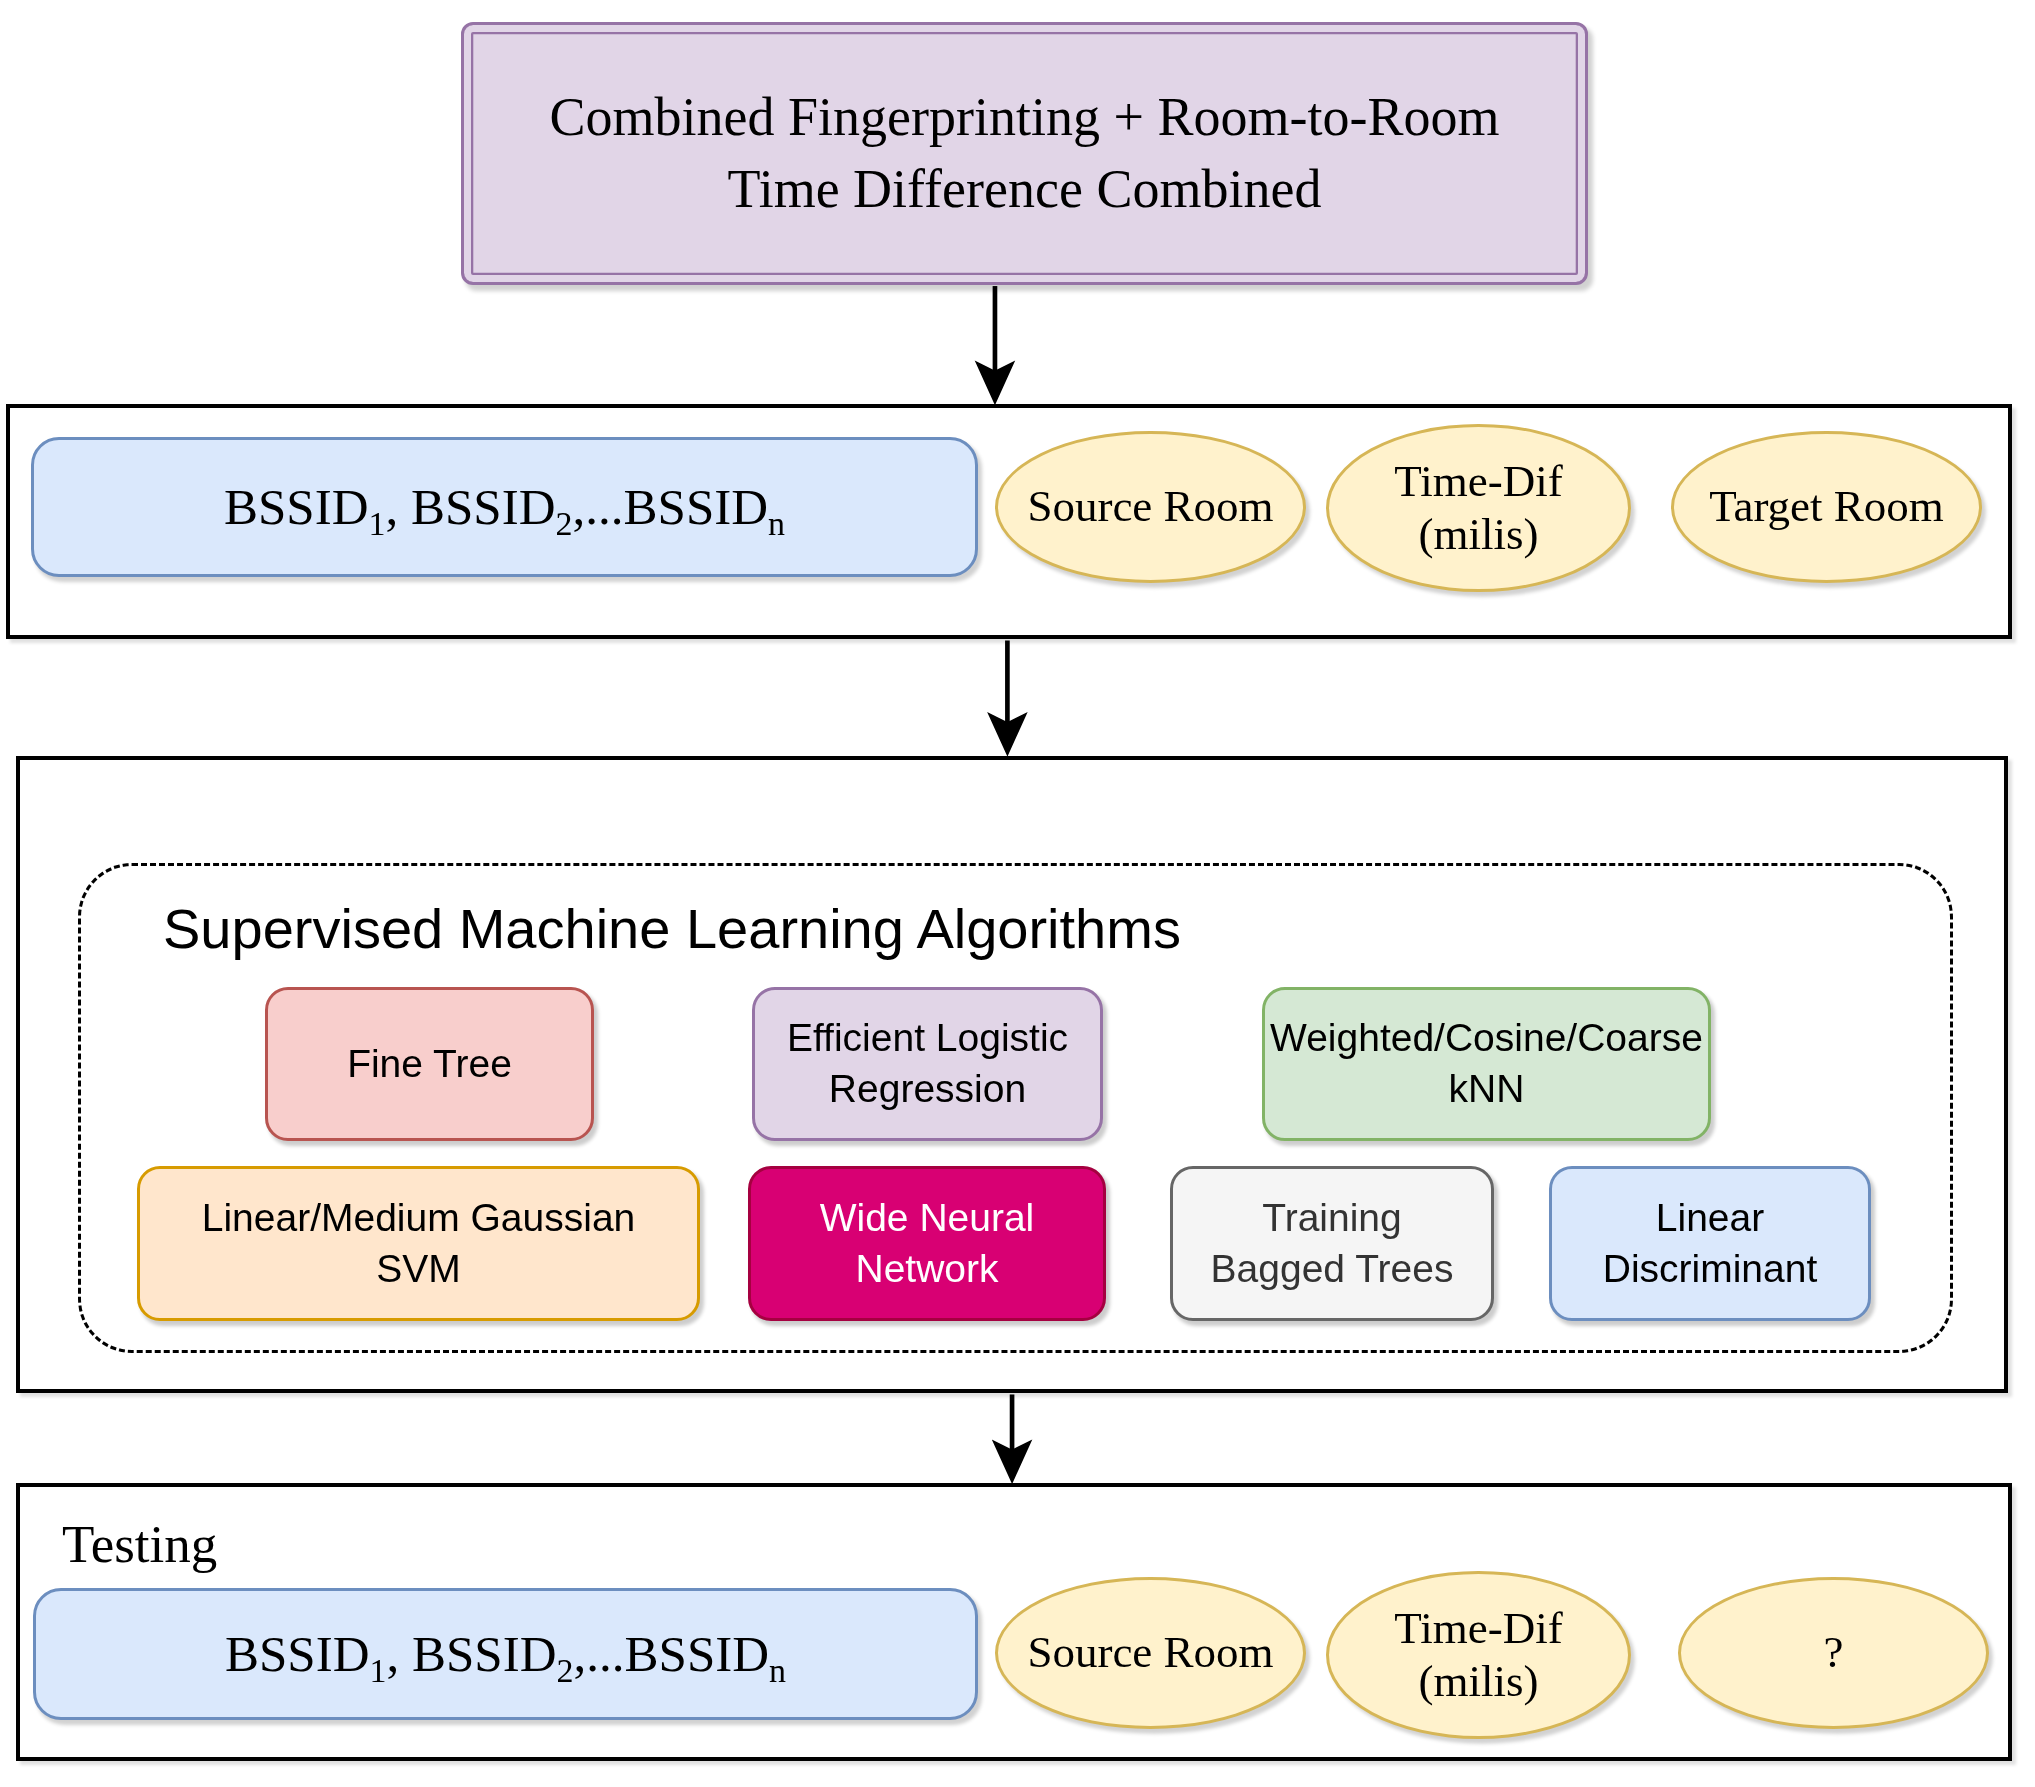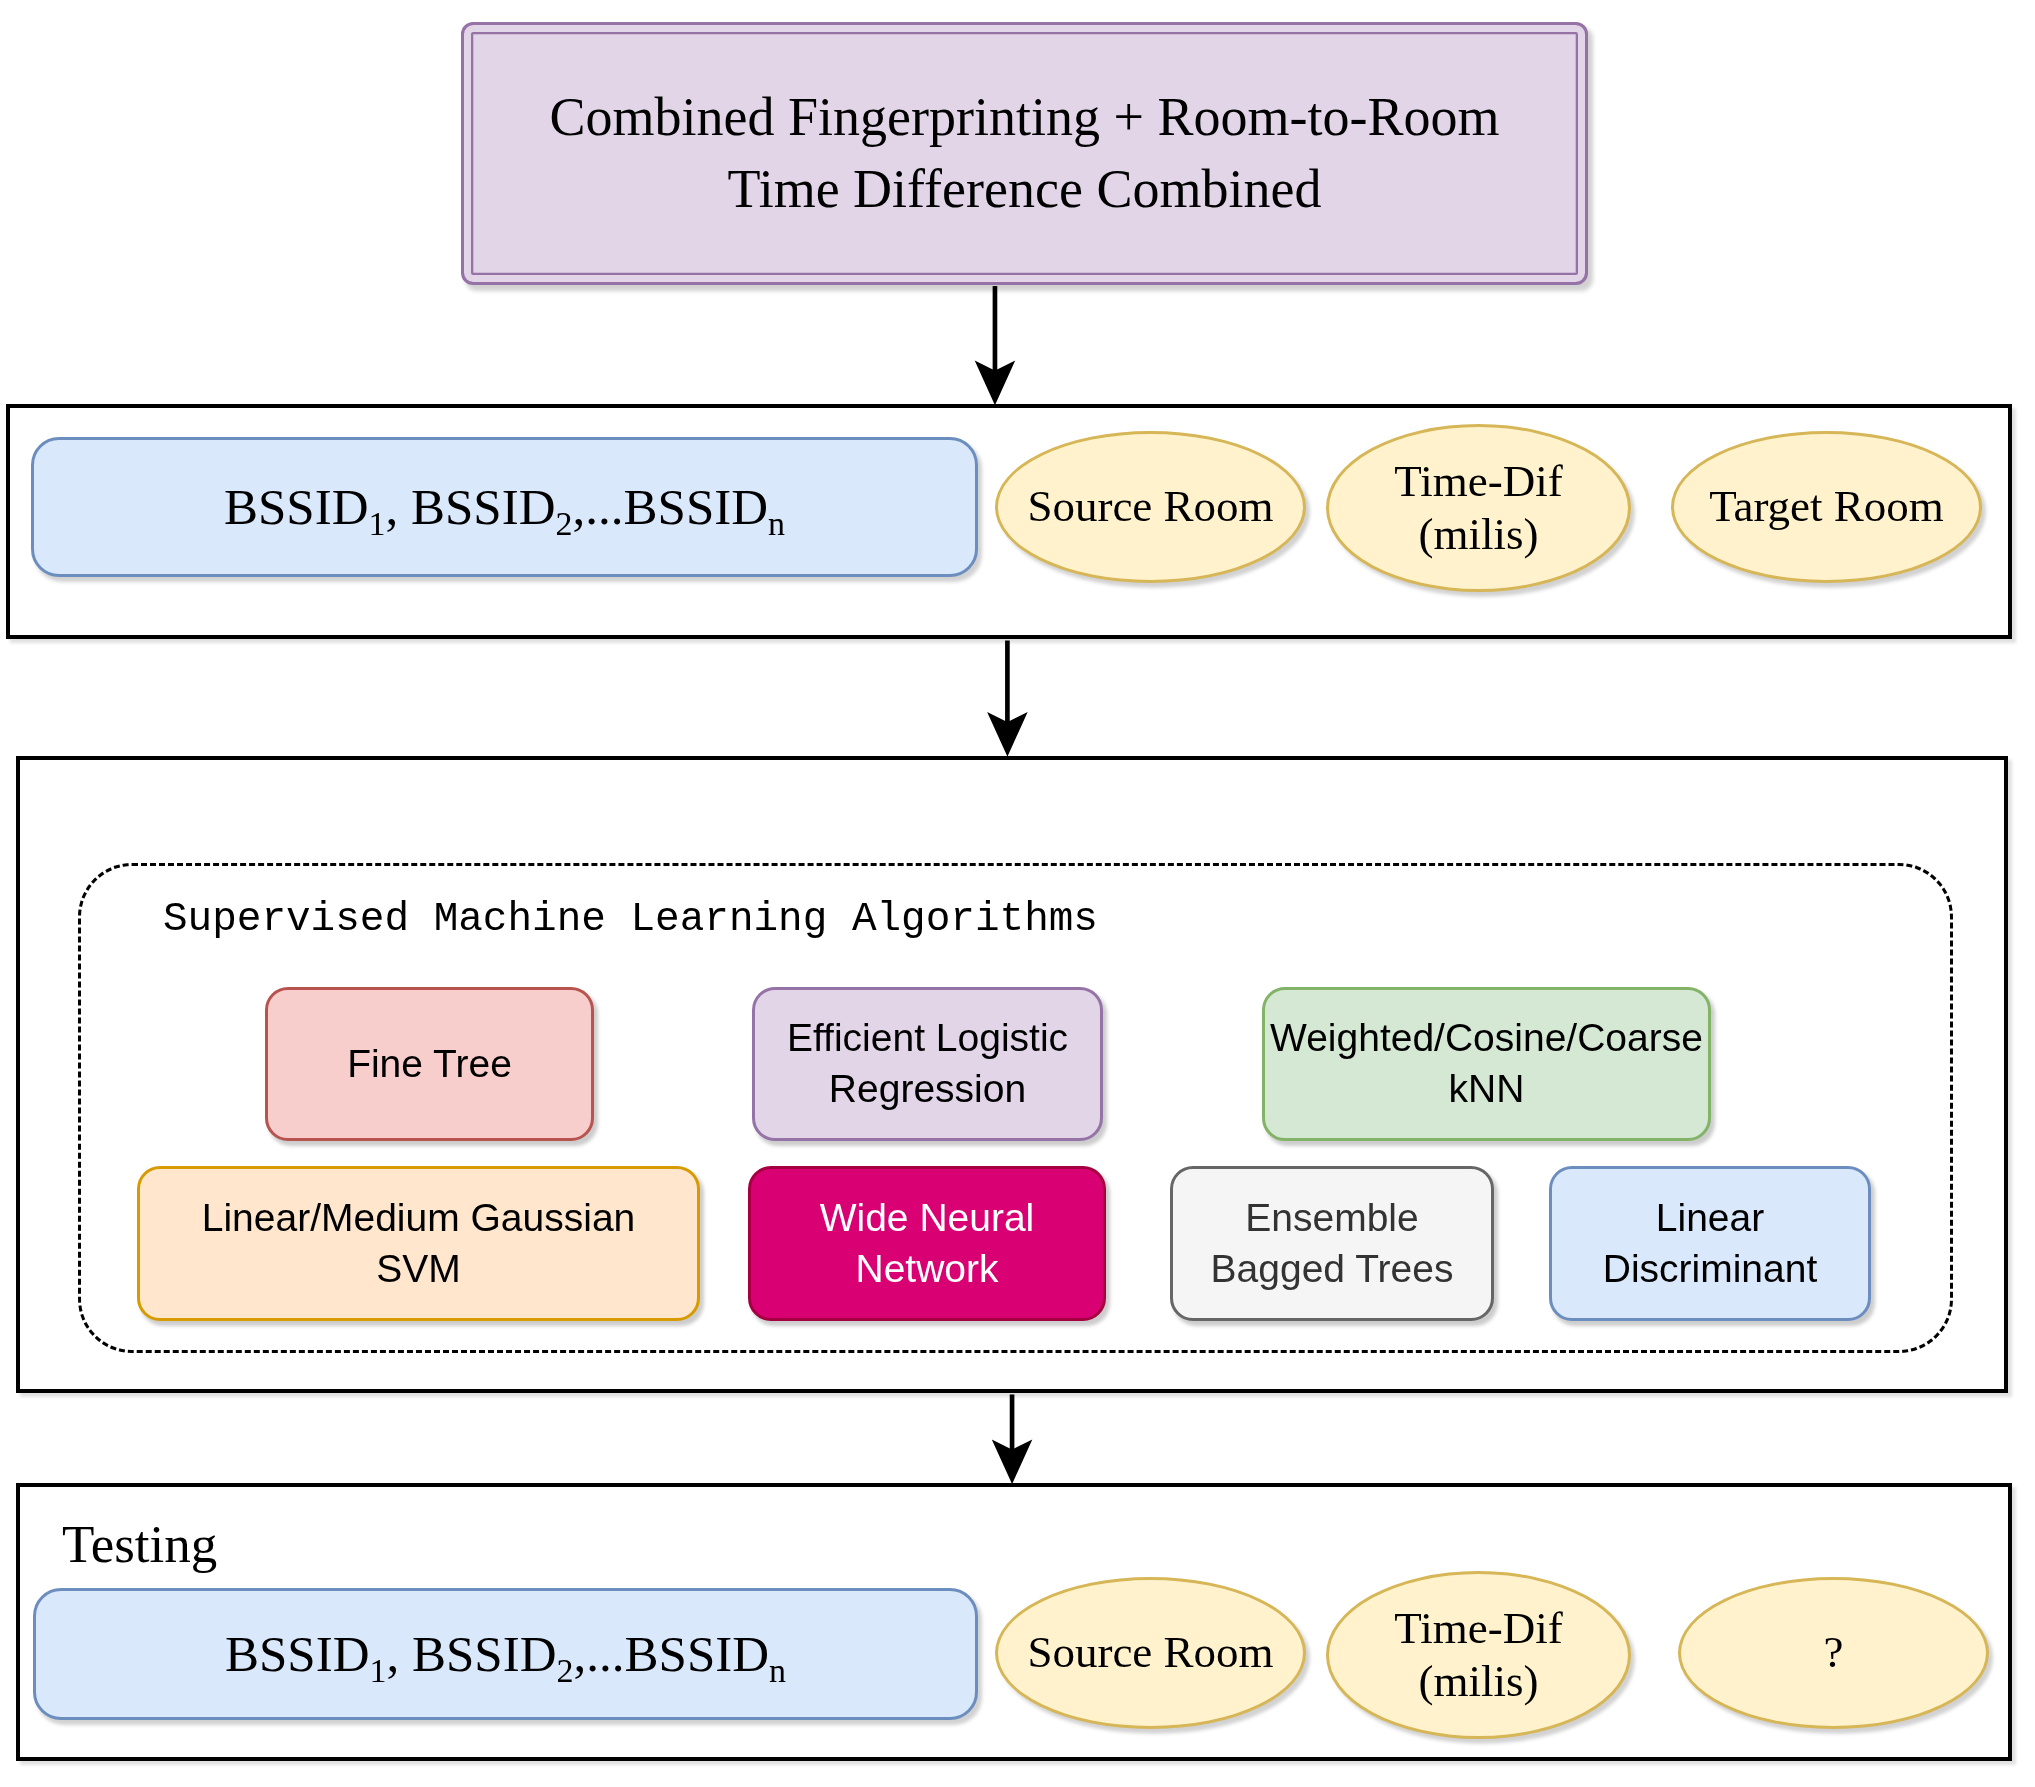--- a/index.html
+++ b/index.html
@@ -56,22 +56,22 @@
   }
 
   
   .dashed-group{
     left:78px;top:863px;width:1875px;height:490px;
     border:3.9px dashed #000;border-radius:54px;
     background:transparent;
   }
   .group-label{
     position:absolute;left:163px;top:896px;
-    font-family:Liberation Mono, monospace;
-    font-size:41px;
+    font-family:Liberation Sans, sans-serif;
+    font-size:56px;
   }
   .algo-box{
     border:3.1px solid #000;border-radius:23px;
     box-shadow:3.9px 4.7px 3.9px rgba(0,0,0,.20);
     font-family:"Liberation Sans", sans-serif;
     font-size:39px;line-height:1.3;
   }
   .algo-box span{display:block;}
 
   
@@ -141,21 +141,21 @@
 
   <div class="abs center algo-box" style="left: 748px; top: 1166px; width: 358px; height: 155px; background: rgb(216, 0, 115); border-color: rgb(165, 0, 64); color: rgb(255, 255, 255);">
     <span>Wide Neural</span>
       <span>Network</span>
   </div>
   <div class="abs center algo-box" style="left: 137px; top: 1166px; width: 563px; height: 155px; background: rgb(255, 230, 204); border-color: rgb(215, 155, 0); color: rgb(0, 0, 0);">
     <span>Linear/Medium Gaussian</span>
       <span>SVM</span>
   </div>
   <div class="abs center algo-box" style="left: 1170px; top: 1166px; width: 324px; height: 155px; background: rgb(245, 245, 245); border-color: rgb(102, 102, 102); color: rgb(51, 51, 51);">
-    <span>Ensemble</span>
+    <span>Training</span>
       <span>Bagged Trees</span>
   </div>
   <div class="abs center algo-box" style="left: 1549px; top: 1166px; width: 322px; height: 155px; background: rgb(218, 232, 252); border-color: rgb(108, 142, 191); color: rgb(0, 0, 0);">
     <span>Linear</span>
       <span>Discriminant</span>
   </div>
 
   <div class="abs section testing-box"></div>
   <div class="section-title" style="top:1514px;">Testing</div>
 

